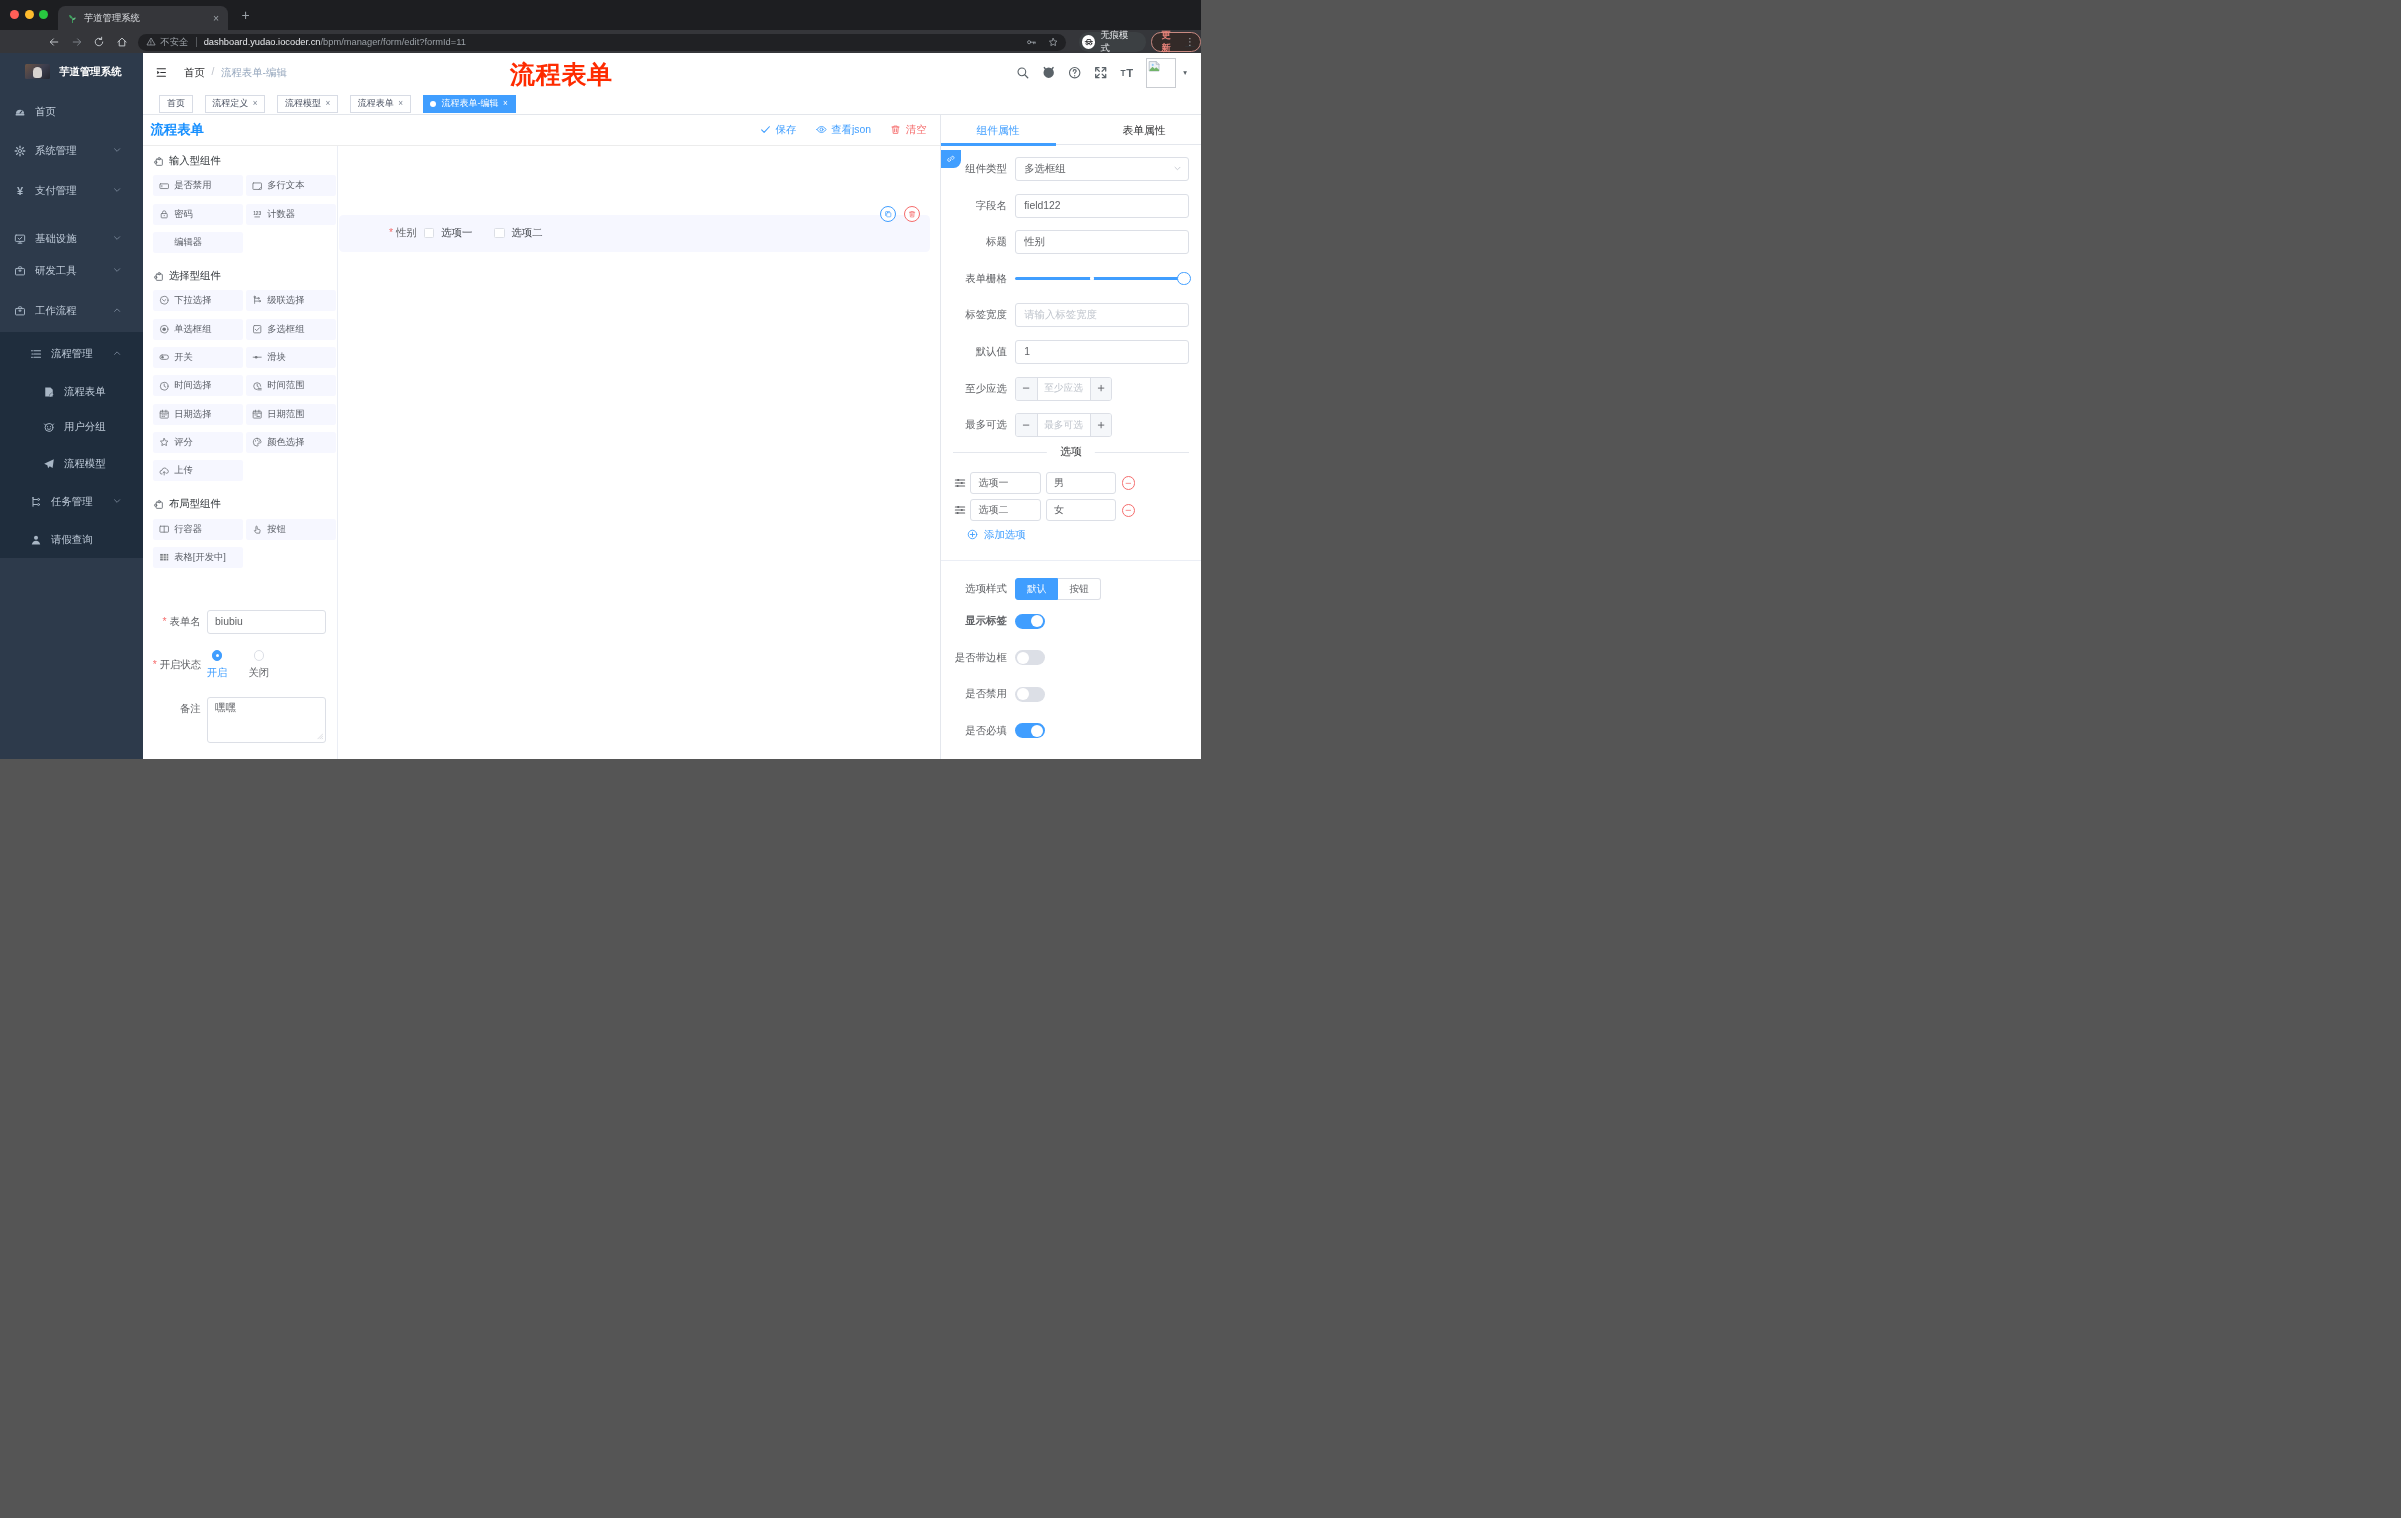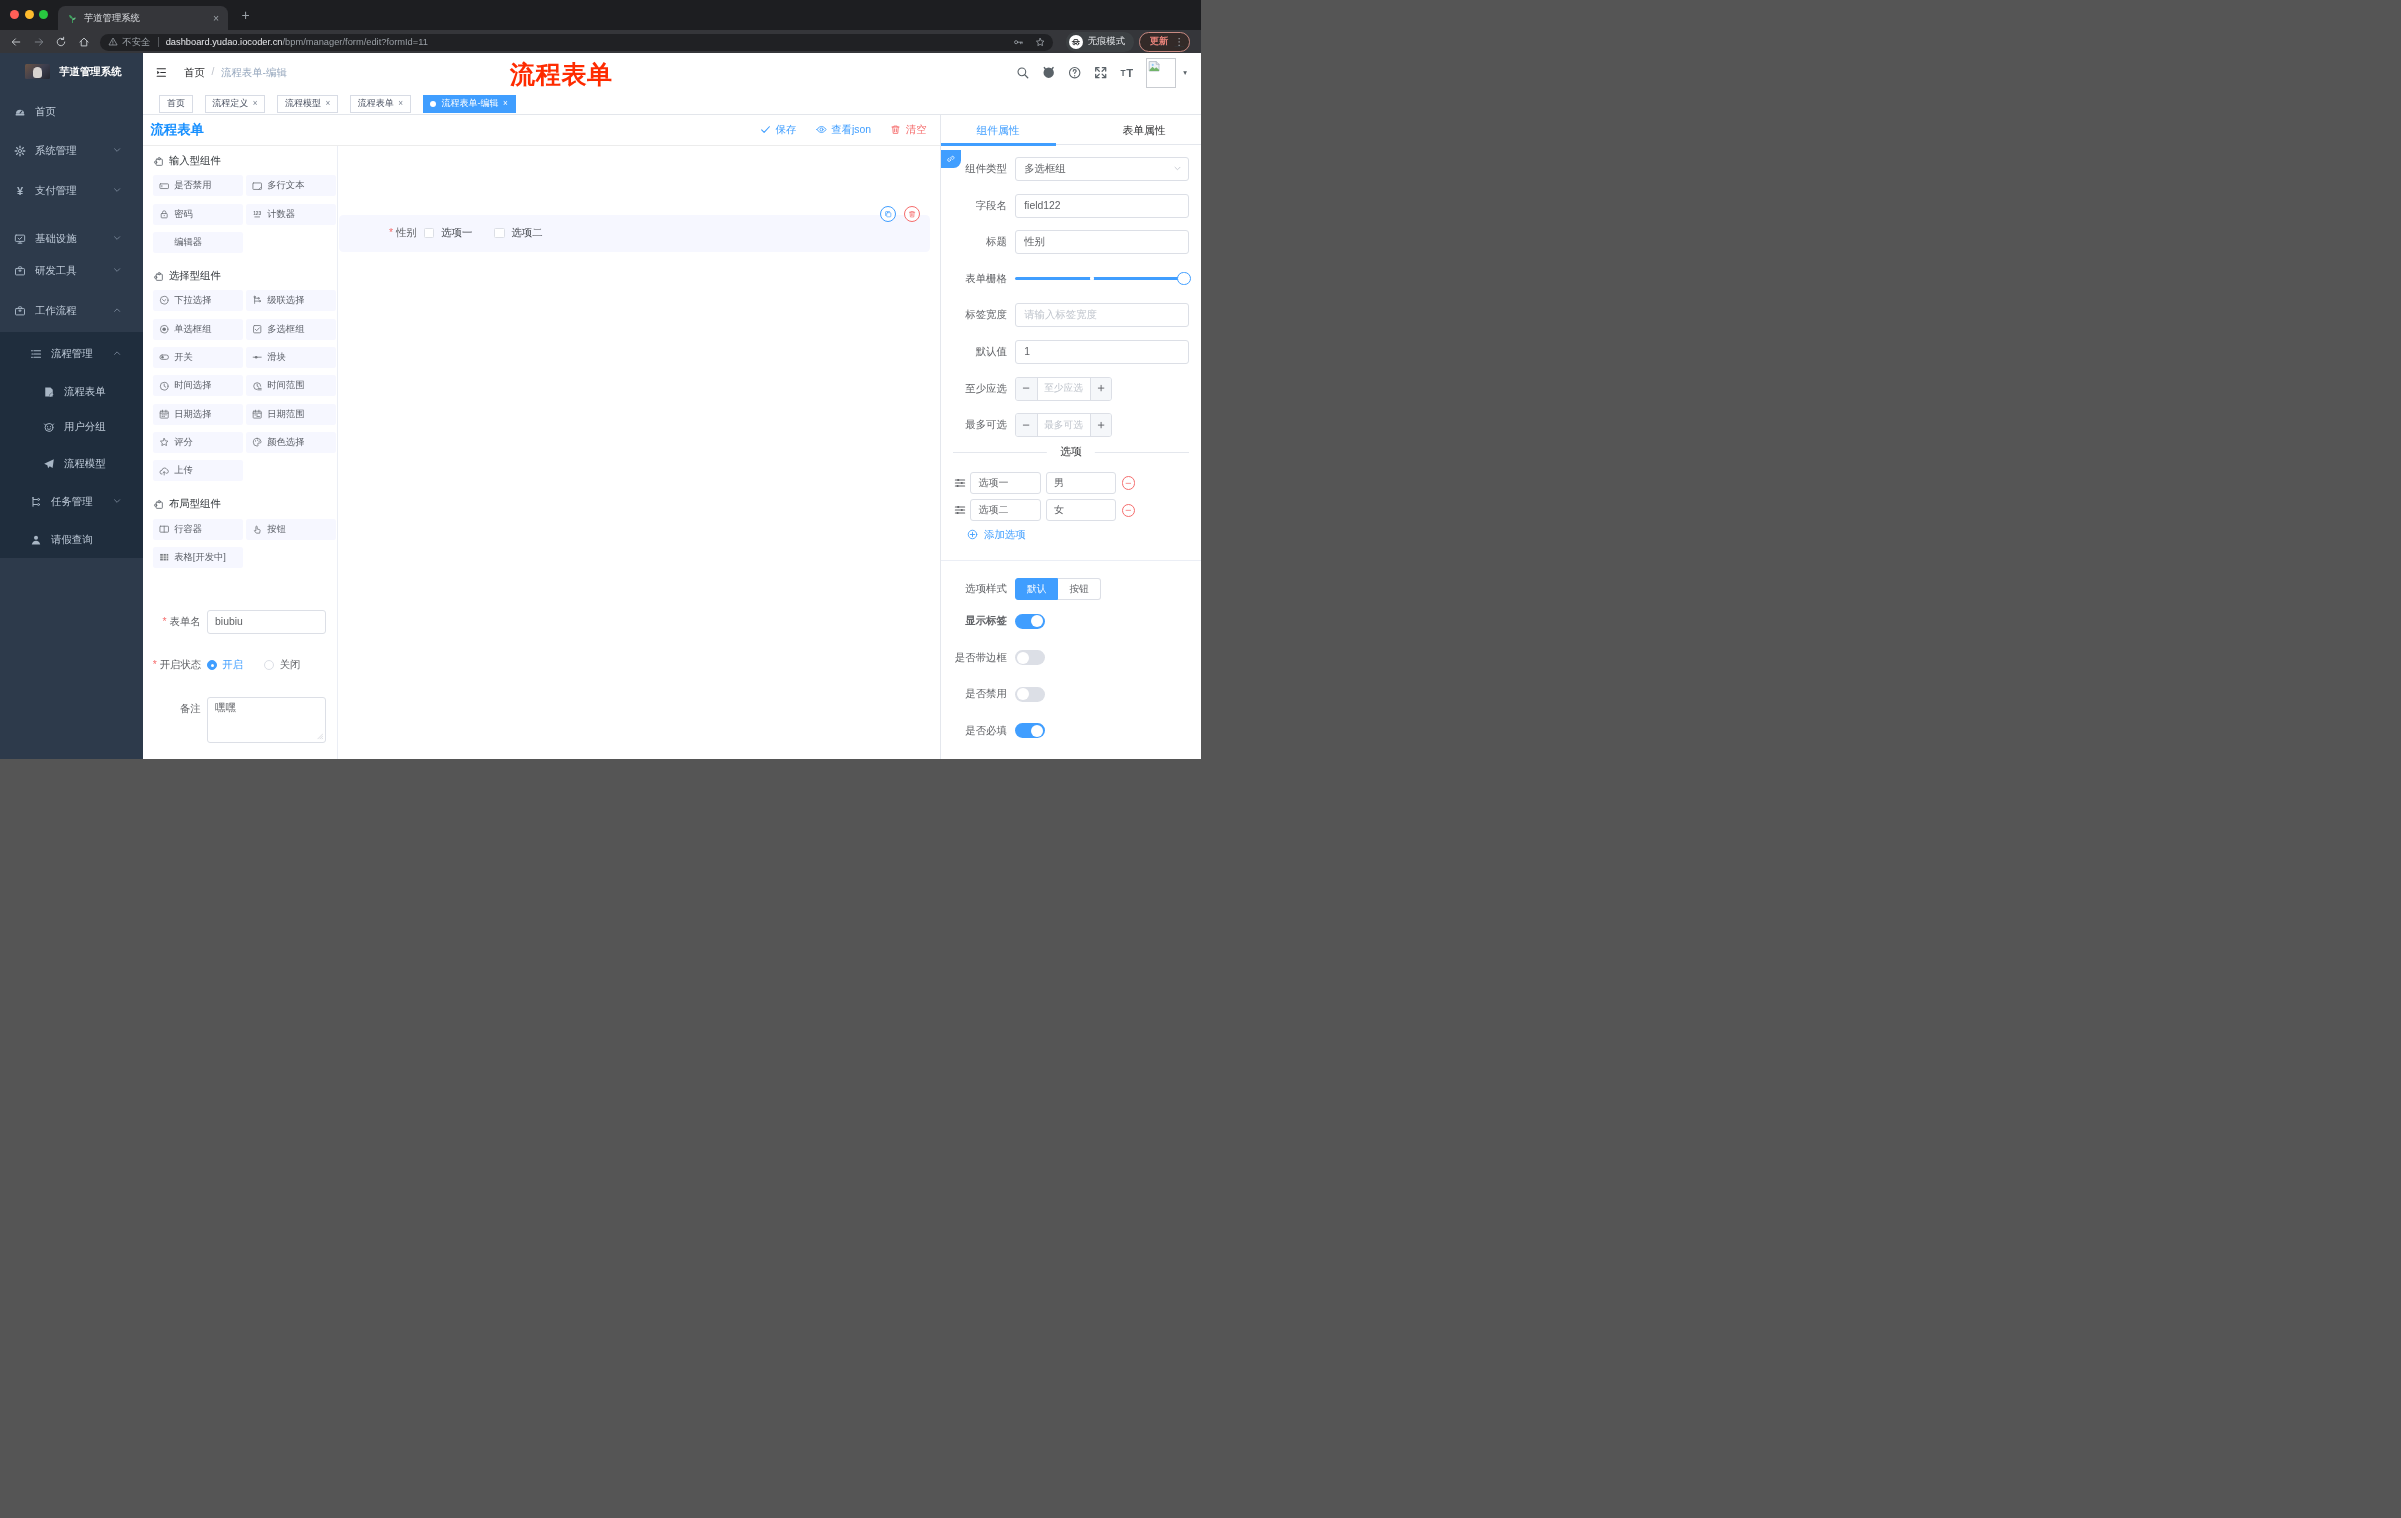--- a/index.html
+++ b/index.html
@@ -14,21 +14,21 @@
 
   
   #chrome { position:absolute; inset:0 0 auto 0; height:53px; background:#1d1e21; }
   #tabstrip { position:relative; height:30px; }
   .light { position:absolute; top:10.4px; width:9px; height:9px; border-radius:50%; }
   #btab { position:absolute; left:58px; top:6px; width:170px; height:24px; background:#35363a; border-radius:7.4px 7.4px 0 0; display:flex; align-items:center; padding:0 7.4px 0 9px; }
   #btab .fav { width:11px; height:11px; margin-right:6px; }
   #btab .t { color:#dfe1e5; font-size:9.3px; flex:1; white-space:nowrap; overflow:hidden; }
   #btab .x { color:#9aa0a6; font-size:10.4px; padding:0 1.5px; }
   #newtab { position:absolute; left:236px; top:7.4px; color:#9aa0a6; font-size:14px; width:19.3px; text-align:center; }
-  #btoolbar { position:absolute; top:30px; left:0; right:0; height:24px; background:#35363a; display:flex; align-items:center; }
+  #btoolbar { position:absolute; top:30px; left:0; right:0; height:24px; background:#35363a; display:flex; align-items:center;padding-left:38px; }
   .nav-ic { width:12px; height:12px; color:#c3c7cc; margin-left:10.4px; flex:0 0 auto; }
   .nav-ic.dim { color:#808archive58; color:#7f858c; }
   #omnibox { margin-left:10.4px; width:953px; height:17px; background:#202124; border-radius:9px; display:flex; align-items:center; padding:0 7.4px 0 8.2px; position:relative; }
   #omnibox .warn { width:9.7px; height:9.7px; color:#9aa0a6; }
   #omnibox .sec { color:#9aa0a6; font-size:9.3px; margin:0 0 0 4.5px; }
   #omnibox .sep { width:0.7px; height:9.7px; background:#55585c; margin:0 7.4px; }
   #omnibox .dom { color:#e8eaed; font-size:9.3px; }
   #omnibox .path { color:#9aa0a6; font-size:9.3px; }
   #omnibox .right-ics { position:absolute; right:7.4px; display:flex; gap:12px; }
   #omnibox .right-ics .ic { width:10.4px; height:10.4px; color:#9aa0a6; }
@@ -99,21 +99,21 @@
   
   #palform { margin-top:42px; }
   .frow { display:flex; margin-bottom:19.3px; }
   .frow .lbl { width:48px; margin-right:6px; text-align:right; font-size:10.4px; color:#606266; line-height:24px; white-space:nowrap; }
   .req:before { content:"* "; color:#f56c6c; }
   .fctl { width:119px; }
   .tinput { height:24px; border:0.7px solid #dcdfe6; border-radius:3px; background:#fff; display:flex; align-items:center; padding:0 7.4px; font-size:10.4px; color:#606266; }
   .tarea { height:46px; border:0.7px solid #dcdfe6; border-radius:3px; background:#fff; padding:3.7px 7.4px; font-size:10.4px; color:#606266; position:relative; }
   .tarea .grip { position:absolute; right:1.5px; bottom:1.5px; width:6.7px; height:6.7px; }
   .radios { display:flex; align-items:center; gap:21px; height:24px; }
-  .radio { display:flex; align-items:center; gap:5.2px; font-size:10.4px; color:#606266; }
+  .radio { display:flex; align-items:center; gap:5.2px; font-size:10.4px; color:#606266;flex-direction:column; }
   .radio .r { width:10.4px; height:10.4px; border-radius:50%; border:0.7px solid #dcdfe6; background:#fff; }
   .radio.sel { color:#409eff; }
   .radio.sel .r { border-color:#409eff; background:#409eff; position:relative; }
   .radio.sel .r:after { content:""; position:absolute; left:3px; top:3px; width:3px; height:3px; border-radius:50%; background:#fff; }
 
   
   #canvas { position:absolute; left:195px; top:30.5px; right:0; bottom:0; }
   #phone-row { position:absolute; left:0; top:21px; right:17px; display:flex; }
   #phone-row .lbl { width:79px; text-align:right; font-size:10.4px; color:#606266; line-height:27px; white-space:nowrap; }
   #phone-input { margin-left:13.4px; flex:1; height:27px; border:0.7px solid #dcdfe6; border-radius:3px; display:flex; align-items:center; padding:0 10.4px; font-size:10.4px; color:#bfc4cc; background:#fff; }

